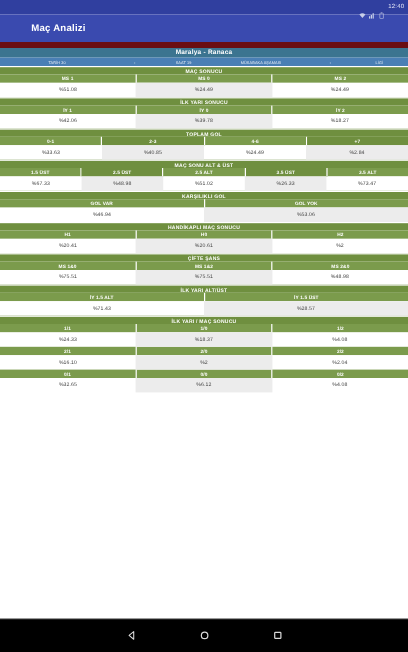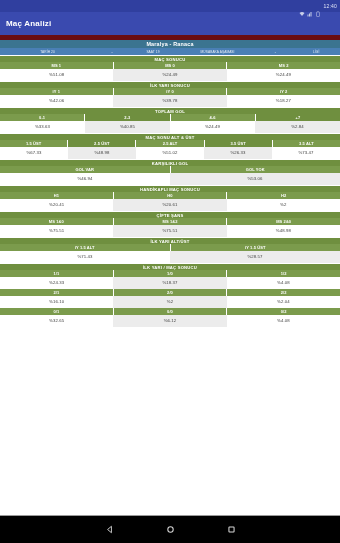--- a/index.html
+++ b/index.html
@@ -17,21 +17,21 @@
     padding:0 3px; gap:2px;
   }
   .statusbar .sicon{ width:6px; height:6px; display:block; }
   .statusbar .clock{
     color:#dfe3f5; font-size:5px; letter-spacing:.2px; line-height:6px;
   }
 
   
   .appbar{
     height:23px; background:#3a4aaf;
-    display:flex; align-items:center; padding:0 6px;
+    display:flex; align-items:center; padding:0 26px;
   }
   .appbar .title{
     color:#ffffff; font-size:8px; font-weight:bold; letter-spacing:.2px;
   }
 
   
   .content{
     height:508px; background:#ffffff; overflow:hidden;
   }
 

